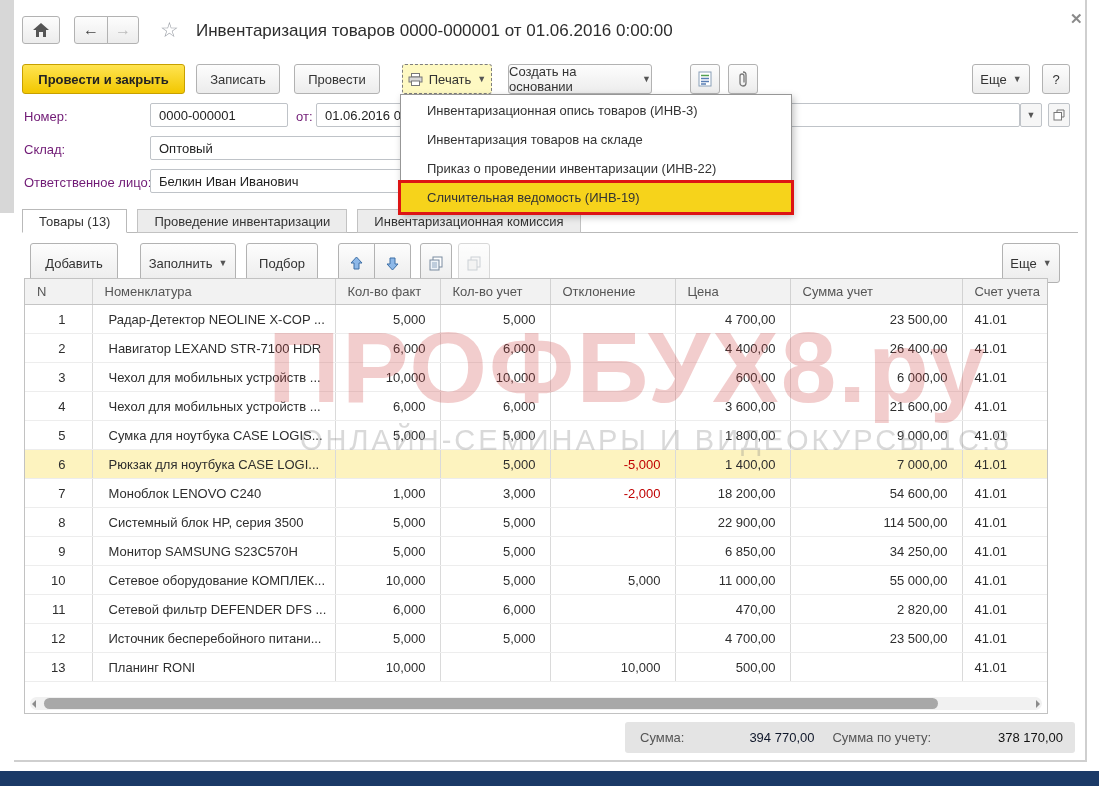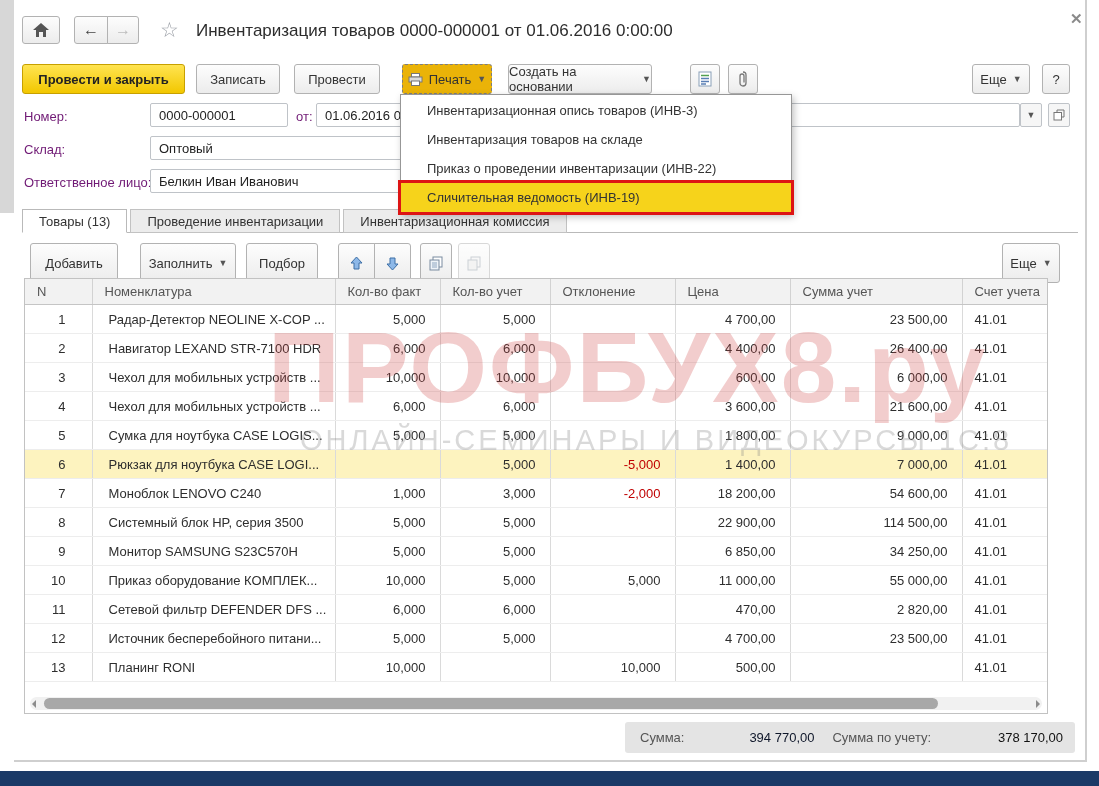--- a/index.html
+++ b/index.html
@@ -8,39 +8,39 @@
   #app{position:absolute;inset:0;}
   .left-strip{position:absolute;left:0;top:0;width:14px;height:213px;background:#d7d7d7;}
   .win{position:absolute;left:14px;top:0;width:1073px;height:762px;background:#fff;
        border-right:2px solid #cfcfcf;border-bottom:2px solid #cfcfcf;box-sizing:border-box;}
   .bottom-bar{position:absolute;left:0;top:771px;width:1099px;height:15px;}
   .btn{position:absolute;height:30px;background:linear-gradient(#fdfdfd,#ececec);
        border:1px solid #b2b2b2;border-radius:3px;display:flex;align-items:center;
        justify-content:center;gap:6px;box-sizing:border-box;color:#333;cursor:default;}
   .btn-sm{height:40px;}
   .btn-yellow{background:linear-gradient(#ffe451,#f2c700);border-color:#c7a000;font-weight:bold;color:#222;}
-  .btn-pressed{background:#eab308;border:1px dashed #7e7e7e;}
+  .btn-pressed{background:#fef9c3;border:1px dashed #7e7e7e;}
   .caret{font-size:9px;color:#555;line-height:1;}
   .titlebtn{height:28px;}
   .dis{color:#bcbcbc;}
 
   .lbl{position:absolute;color:#701a75;}
   .field{position:absolute;height:24px;background:#fff;border:1px solid #bfc3c8;border-radius:2px;
          display:flex;align-items:center;padding:0 8px;box-sizing:border-box;color:#222;
          white-space:nowrap;overflow:hidden;}
 
   
   .menu{position:absolute;left:400px;top:94px;width:390px;background:#fff;border:1px solid #979797;
         box-shadow:2px 3px 7px rgba(0,0,0,.25);z-index:30;padding:1px 0;}
   .menu-item{height:29px;line-height:29px;padding-left:26px;color:#333;white-space:nowrap;}
   .menu-item.hl{background:#f6d31b;box-shadow:0 0 0 3px #dd1414;position:relative;z-index:2;}
 
   
   .tabline{position:absolute;left:22px;top:232px;width:1056px;height:1px;background:#b9b9b9;}
-  .tabs{position:absolute;left:22px;top:209px;display:flex;gap:3px;z-index:2;text-align:right;}
+  .tabs{position:absolute;left:22px;top:209px;display:flex;gap:10px;z-index:2;text-align:right;}
   .tab{height:24px;line-height:23px;padding:0 16px;border:1px solid #c2c2c2;background:#ececec;
        box-sizing:border-box;white-space:nowrap;}
   .tab.active{background:#fff;border-color:#b9b9b9;border-bottom:1px solid #fff;}
 
   
   .grid-box{position:absolute;left:24px;top:278px;width:1024px;height:436px;border:1px solid #c2c2c2;
             background:#fff;box-sizing:border-box;overflow:hidden;}
   table{border-collapse:collapse;table-layout:fixed;width:1022px;}
   th{height:25px;background:#f2f2f2;border-right:1px solid #d2d2d2;border-bottom:1px solid #c5c5c5;
      font-weight:normal;color:#555;text-align:left;padding:0 4px 0 12px;white-space:nowrap;overflow:hidden;}
@@ -354,21 +354,21 @@
             <td class="al-l">Монитор  SAMSUNG S23C570H</td>
             <td class="al-r">5,000</td>
             <td class="al-r">5,000</td>
             <td class="al-r"></td>
             <td class="al-r">6 850,00</td>
             <td class="al-r">34 250,00</td>
             <td class="al-acct">41.01</td>
           </tr>
           <tr>
             <td class="al-r">10</td>
-            <td class="al-l">Приказ оборудование КОМПЛЕК...</td>
+            <td class="al-l">Сетевое оборудование КОМПЛЕК...</td>
             <td class="al-r">10,000</td>
             <td class="al-r">5,000</td>
             <td class="al-r">5,000</td>
             <td class="al-r">11 000,00</td>
             <td class="al-r">55 000,00</td>
             <td class="al-acct">41.01</td>
           </tr>
           <tr>
             <td class="al-r">11</td>
             <td class="al-l">Сетевой фильтр DEFENDER DFS ...</td>

